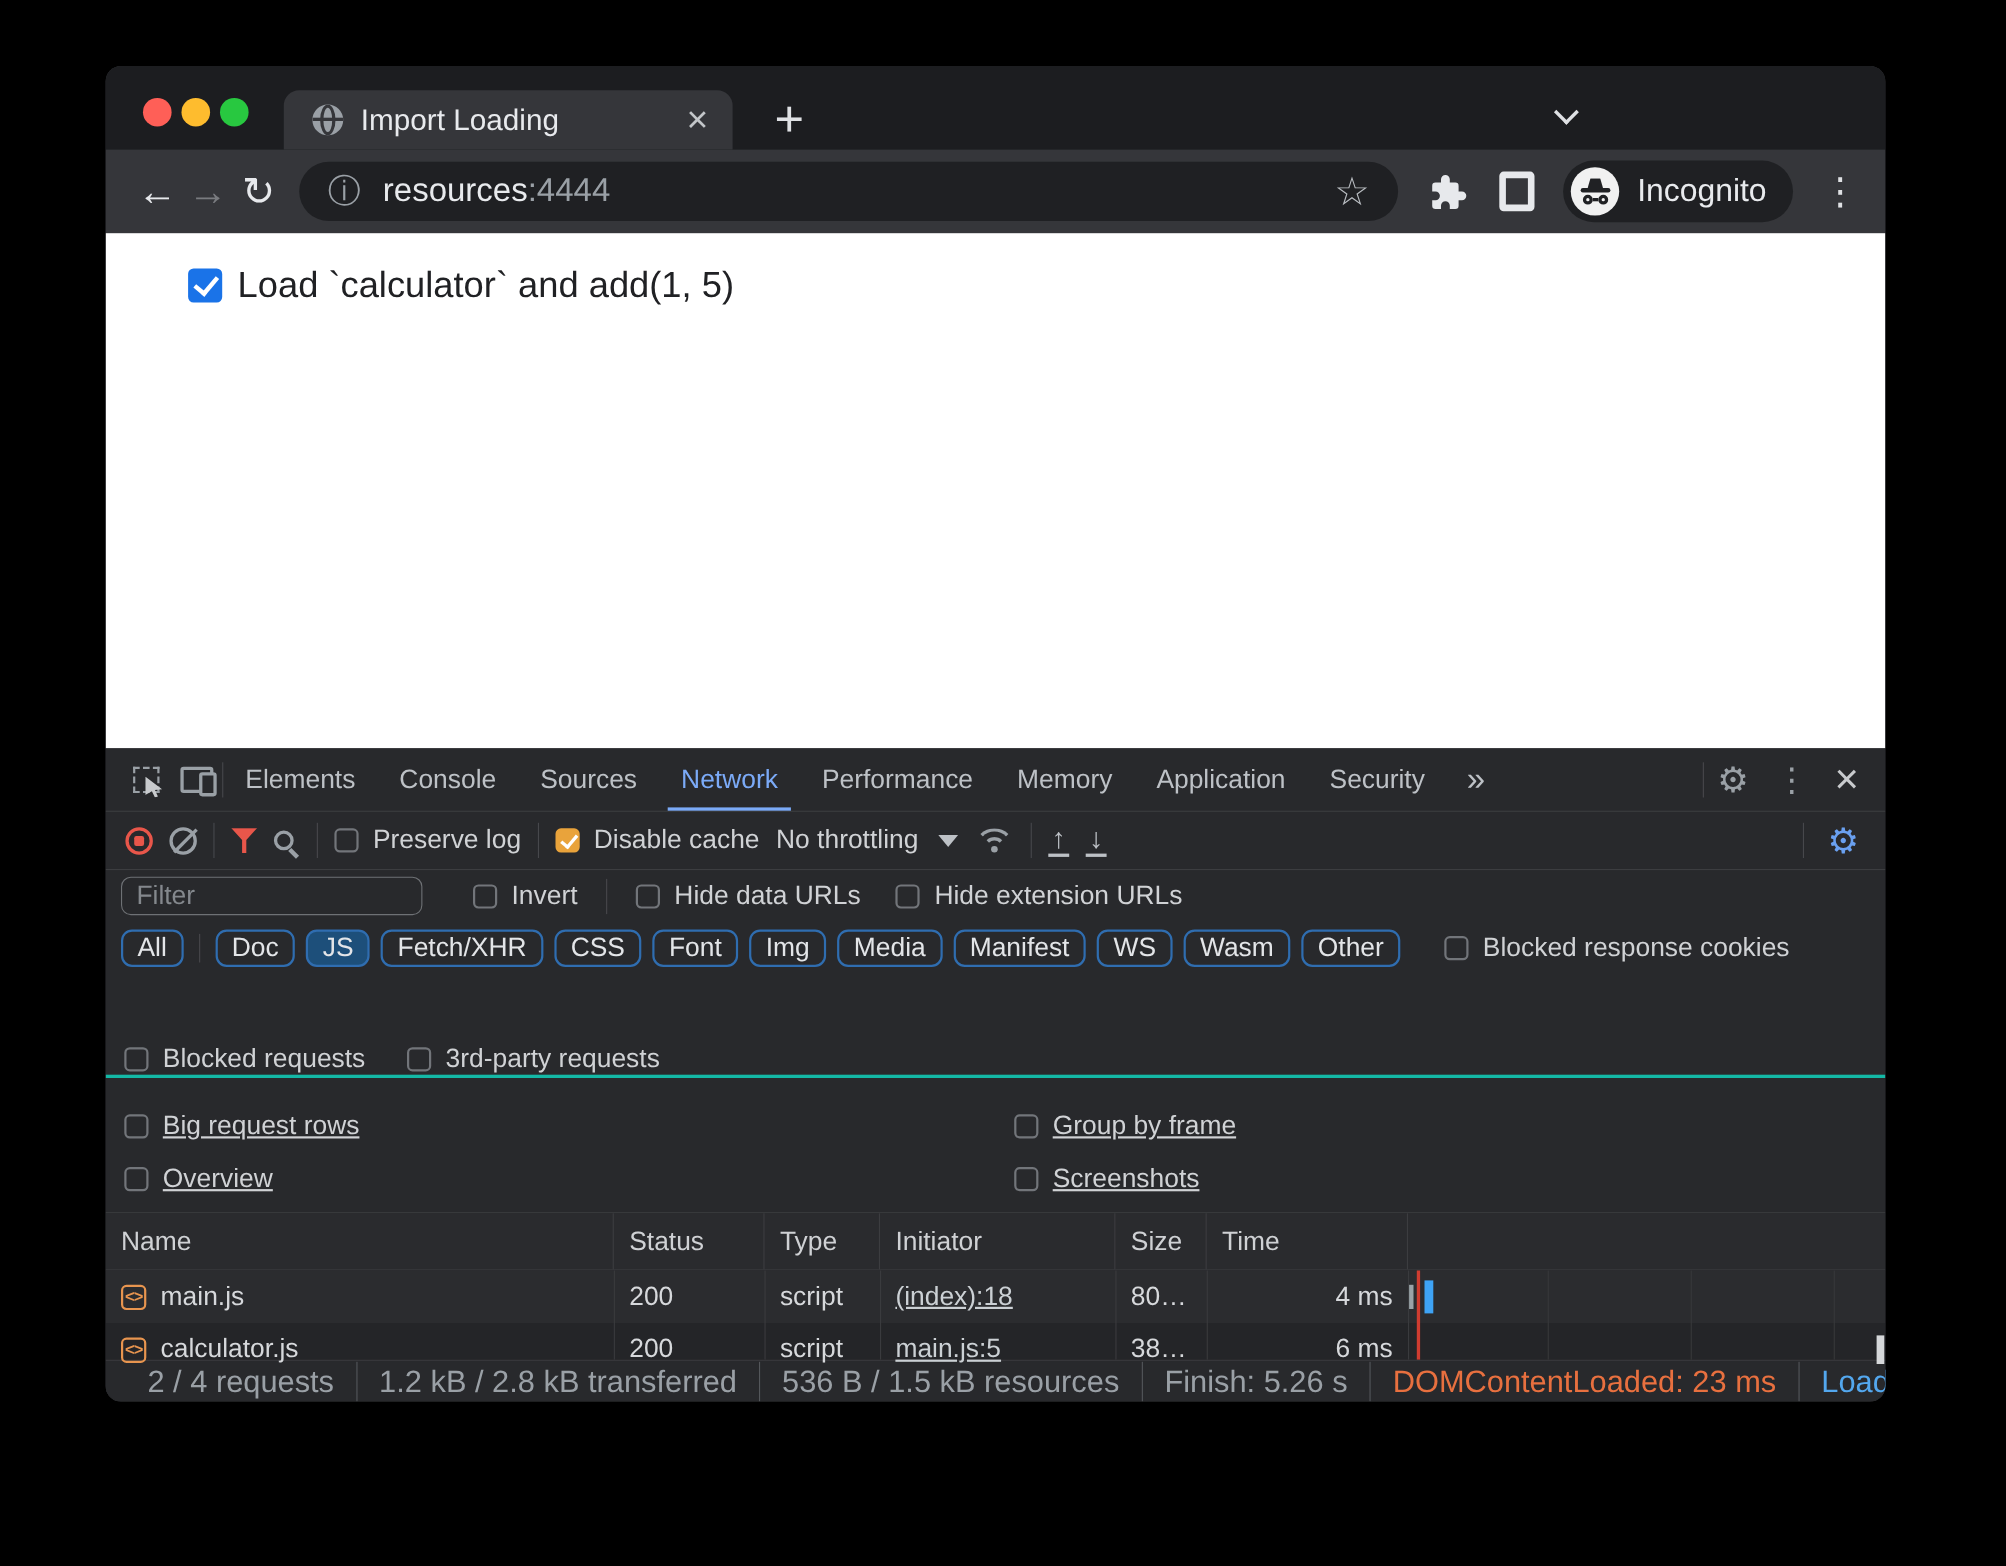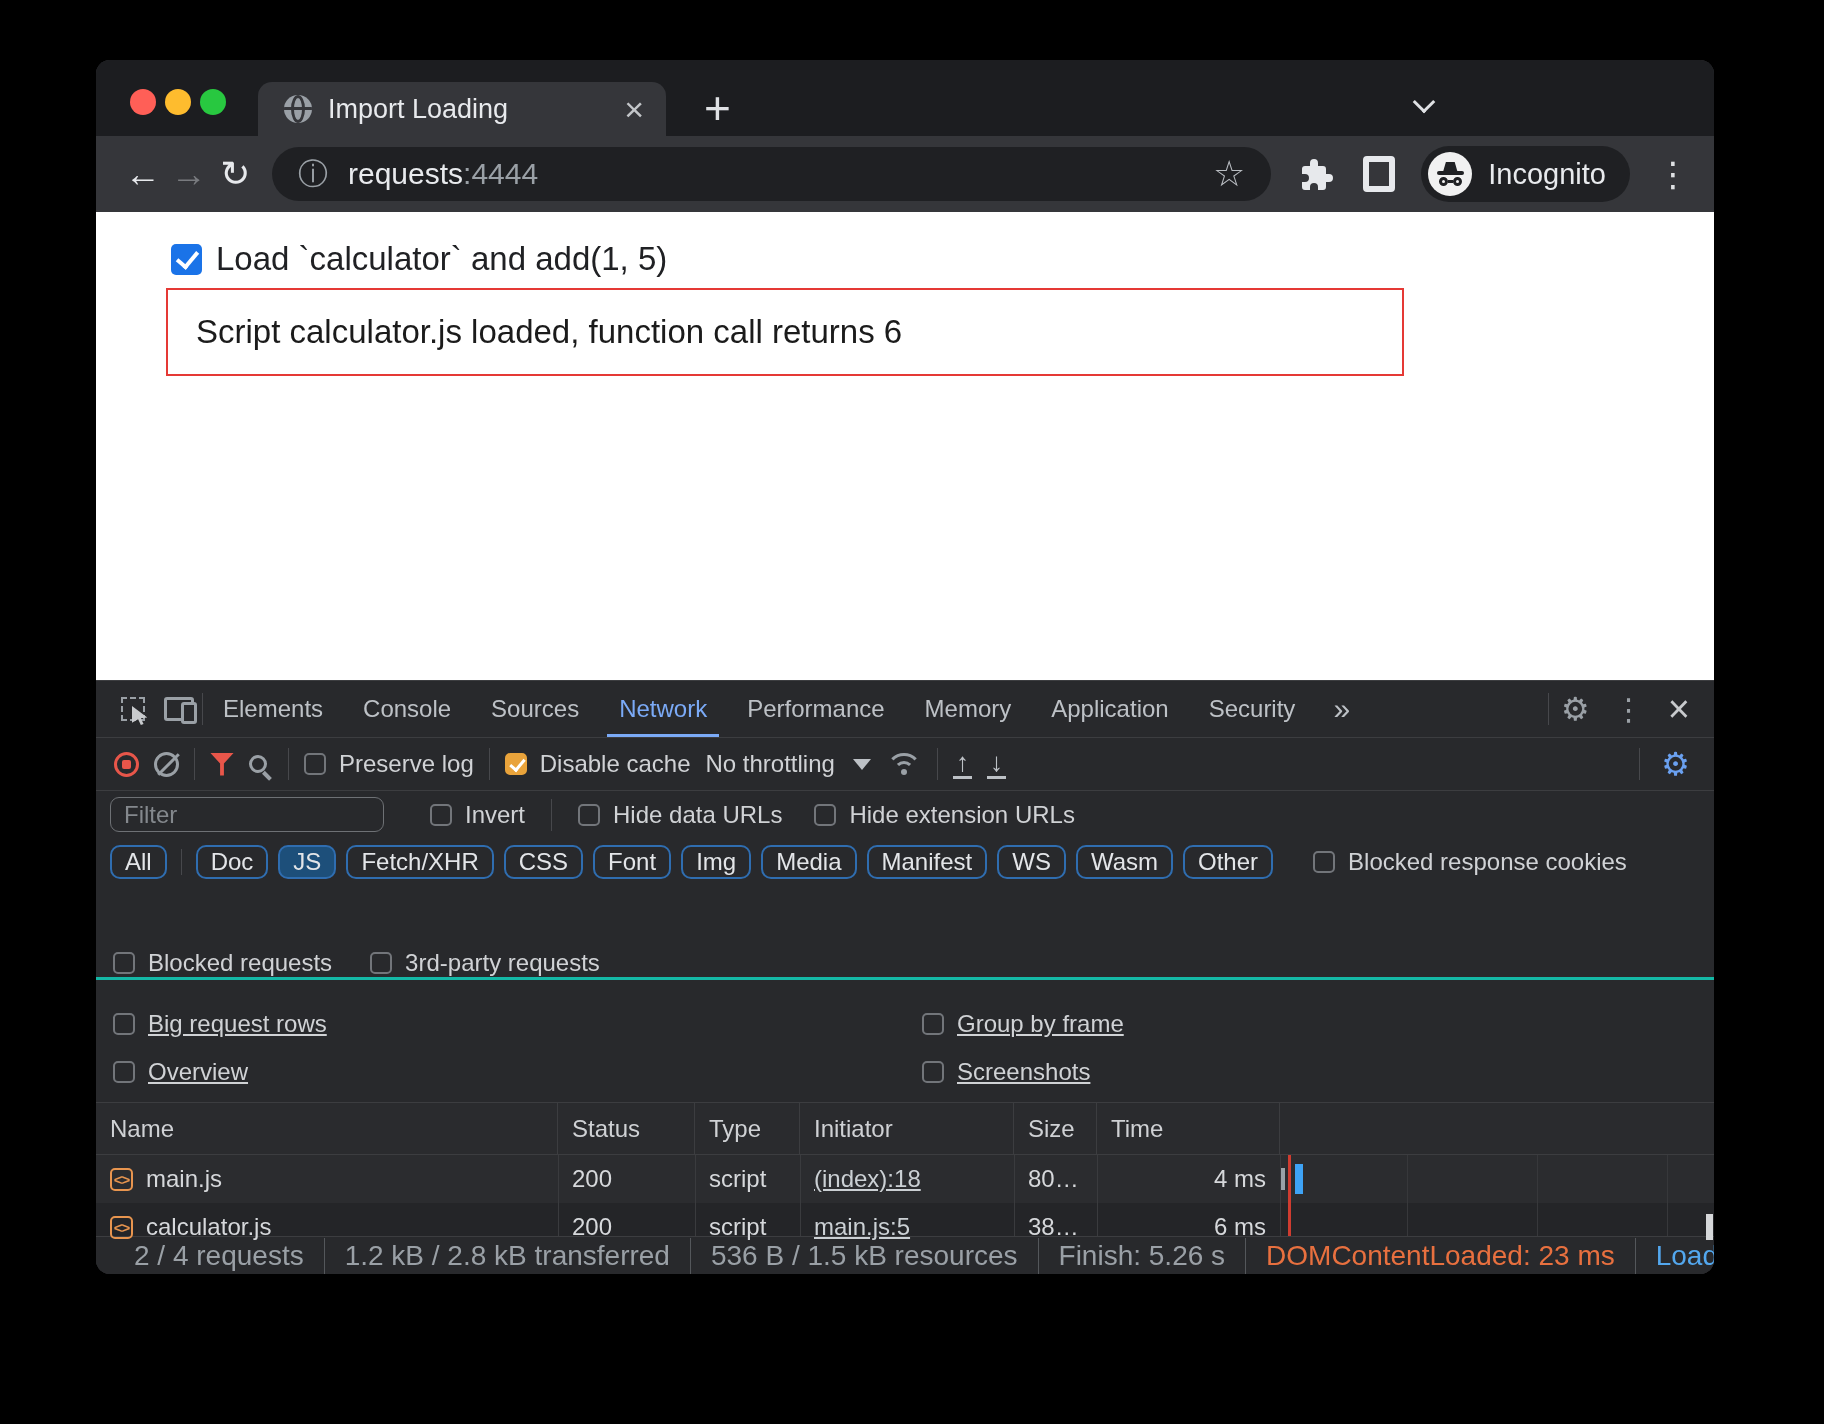--- a/index.html
+++ b/index.html
@@ -244,21 +244,21 @@
       <span class="newtab">+</span>
       <span class="strip-chevron"></span>
     </div>
 
     <div class="toolbar">
       <span class="nav-ic">←</span>
       <span class="nav-ic disabled">→</span>
       <span class="nav-ic">↻</span>
       <div class="urlbar">
         <span class="url-info">ⓘ</span>
-        <span class="url-text"><span class="url-host">requests</span><span class="url-port">:4444</span></span>
+        <span class="url-text"><span class="url-host">resources</span><span class="url-port">:4444</span></span>
         <span class="url-star">☆</span>
       </div>
       <svg class="ext-puzzle" viewBox="0 0 36 36">
         <path fill="#e7e9ec" d="M15 3a4 4 0 0 0-4 4v3H6a3 3 0 0 0-3 3v5h3a4 4 0 1 1 0 8H3v5a3 3 0 0 0 3 3h5v-3a4 4 0 1 1 8 0v3h5a3 3 0 0 0 3-3v-5h3a4 4 0 1 0 0-8h-3v-5a3 3 0 0 0-3-3h-5V7a4 4 0 0 0-4-4z"></path>
       </svg>
       <span class="sidepanel-ic"></span>
       <div class="incog-badge">
         <span class="incog-circle">
           <span class="incog-hat"></span>
             <span class="incog-brim"></span>
@@ -271,23 +271,20 @@
         <span class="incog-label">Incognito</span>
       </div>
       <span class="menu-dots">⋮</span>
     </div>
 
     <div class="page">
       <label class="page-check">
         <span class="page-cb"></span>
         <span class="page-check-label">Load `calculator` and add(1, 5)</span>
       </label>
-      <div class="result-box">
-        <span>Script calculator.js loaded, function call returns 6</span>
-      </div>
     </div>
 
     <div class="devtools">
 
       <div class="dt-tabs">
         <span class="dt-icobtn">
             <span class="ins-box">
               <i class="cursor"></i>
             </span>
           </span>

